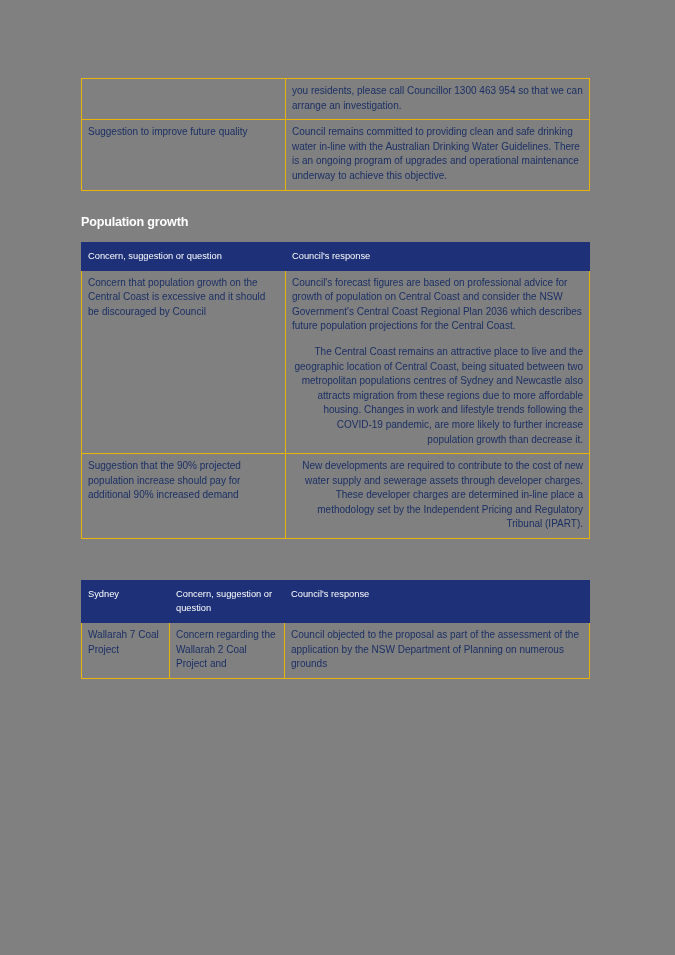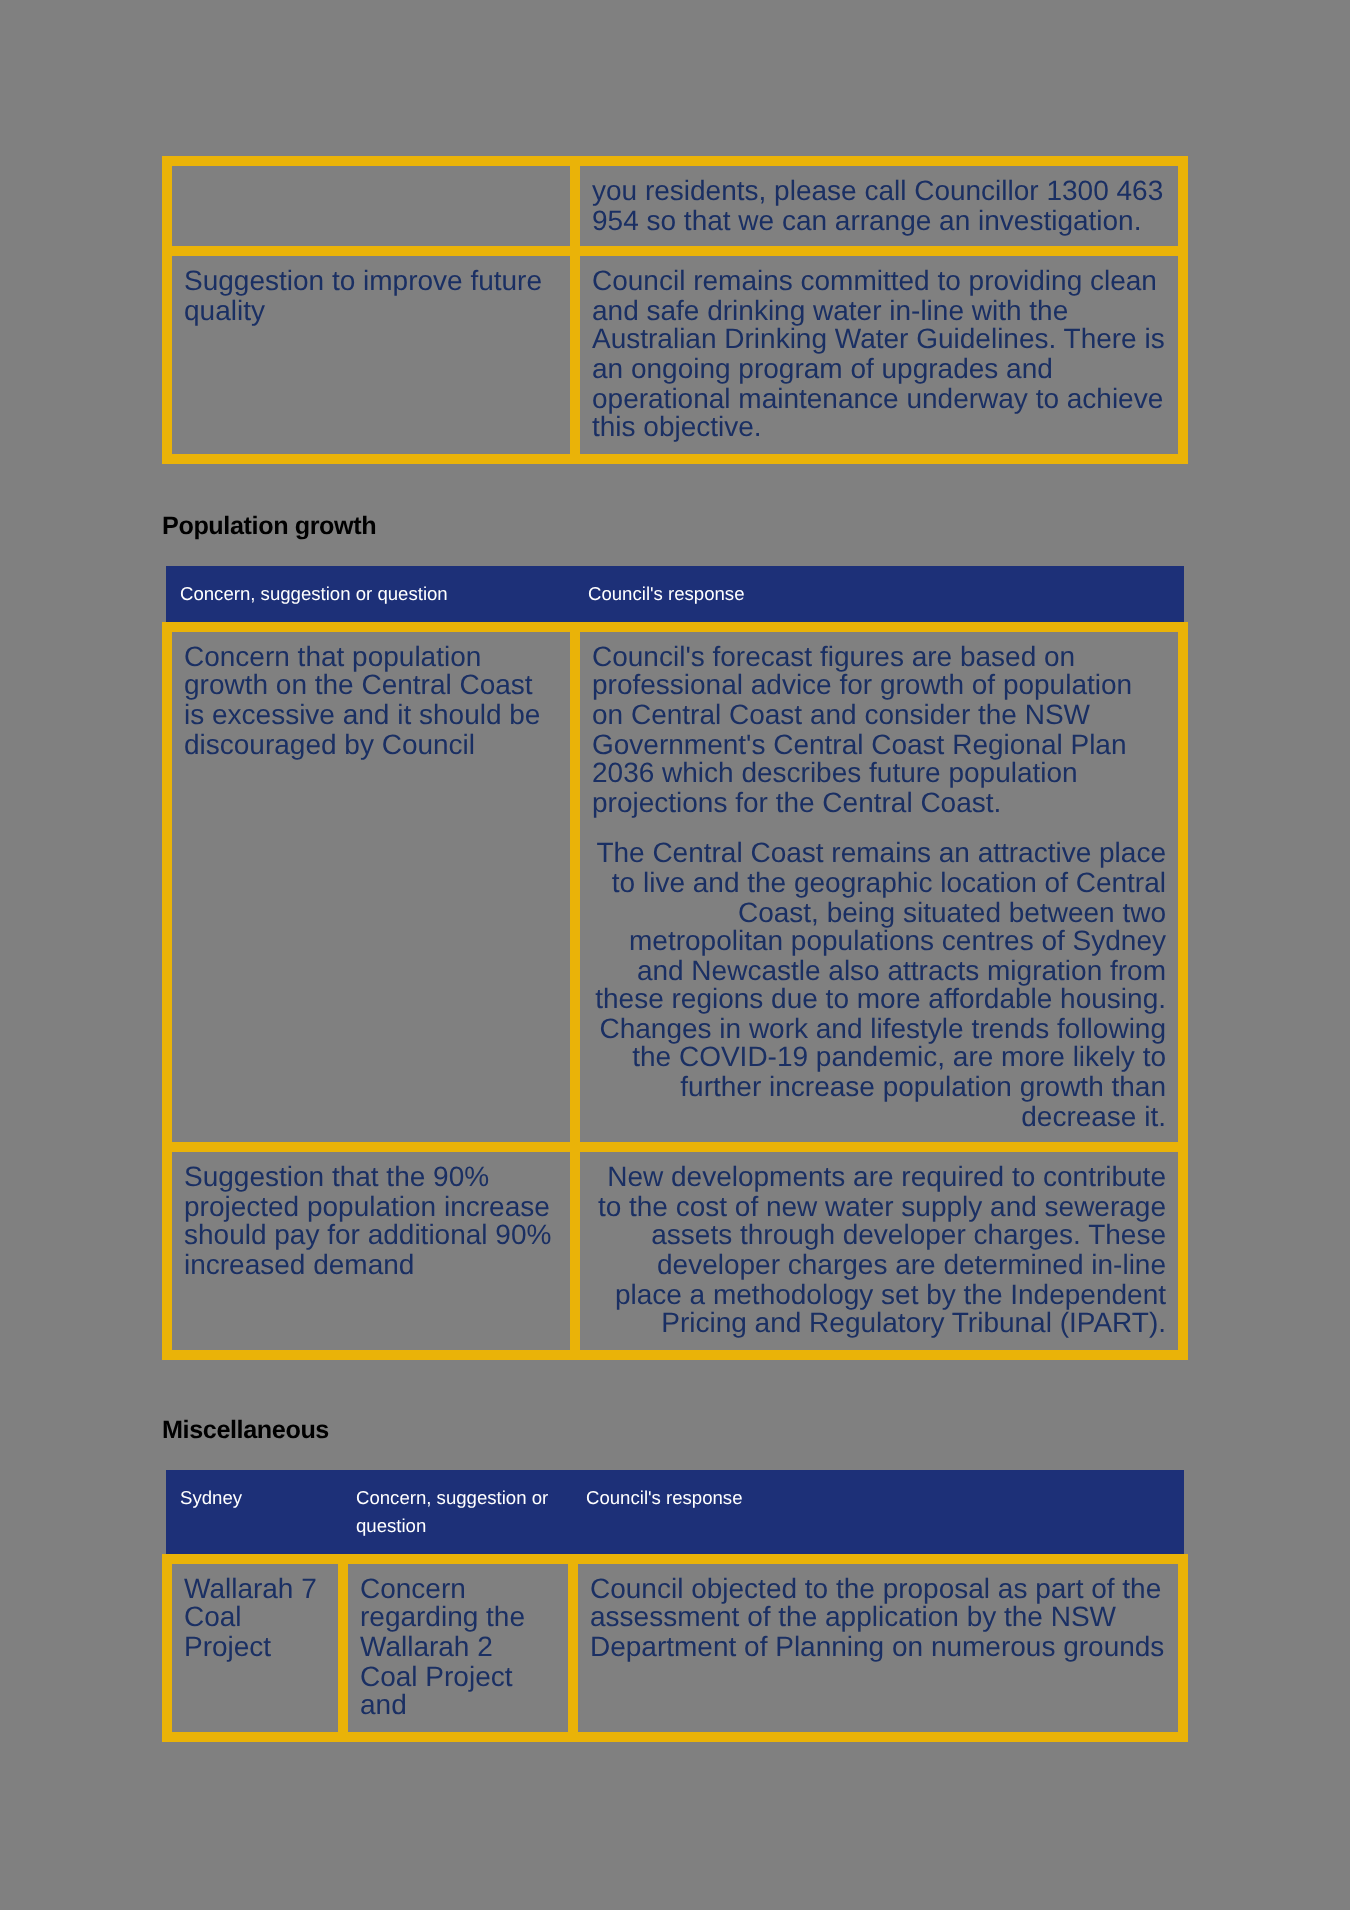--- a/index.html
+++ b/index.html
@@ -26,24 +26,24 @@
     top: 78px;
     width: 508px;
   }
 
   table.doc-table {
     border-collapse: collapse;
     width: 508px;
     table-layout: fixed;
   }
   table.doc-table td, table.doc-table th {
-    border: 5px solid #eab308;
+    border: 1px solid #eab308;
     vertical-align: top;
     padding: 5px 6px 6px 6px;
-    font-size: 14px;
+    font-size: 10px;
     line-height: 14.6px;
     color: #1a2f63;
     text-align: left;
     font-weight: normal;
   }
   table.doc-table th.hdr {
     background: #1d3078;
     color: #ffffff;
     font-size: 9.3px;
     line-height: 14px;
@@ -59,21 +59,21 @@
     margin: 0 0 11px 0;
   }
   td p:last-child {
     margin-bottom: 0;
     text-align: right;
   }
 
   h2.section-heading {
     font-size: 12.6px;
     font-weight: bold;
-    color: #000000;
+    color: #ffffff;
     margin: 0;
     padding: 0;
     letter-spacing: -0.2px;
   }
 
   .gap-after-table-1 { height: 24px; }
   .gap-heading-to-table { height: 13px; }
   .gap-after-table-2 { height: 28px; }
 </style>
 </head>
@@ -128,21 +128,20 @@
           <td>Suggestion that the 90% projected population increase should pay for additional 90% increased demand</td>
           <td>
             <p>New developments are required to contribute to the cost of new water supply and sewerage assets through developer charges. These developer charges are determined in-line place a methodology set by the Independent Pricing and Regulatory Tribunal (IPART).</p>
           </td>
         </tr>
       </tbody>
     </table>
 
     <div class="gap-after-table-2"></div>
 
-    <h2 class="section-heading">Miscellaneous</h2>
 
     <div class="gap-heading-to-table"></div>
 
     <table class="doc-table">
       <colgroup>
         <col style="width:88px">
         <col style="width:115px">
         <col style="width:305px">
       </colgroup>
       <thead>

